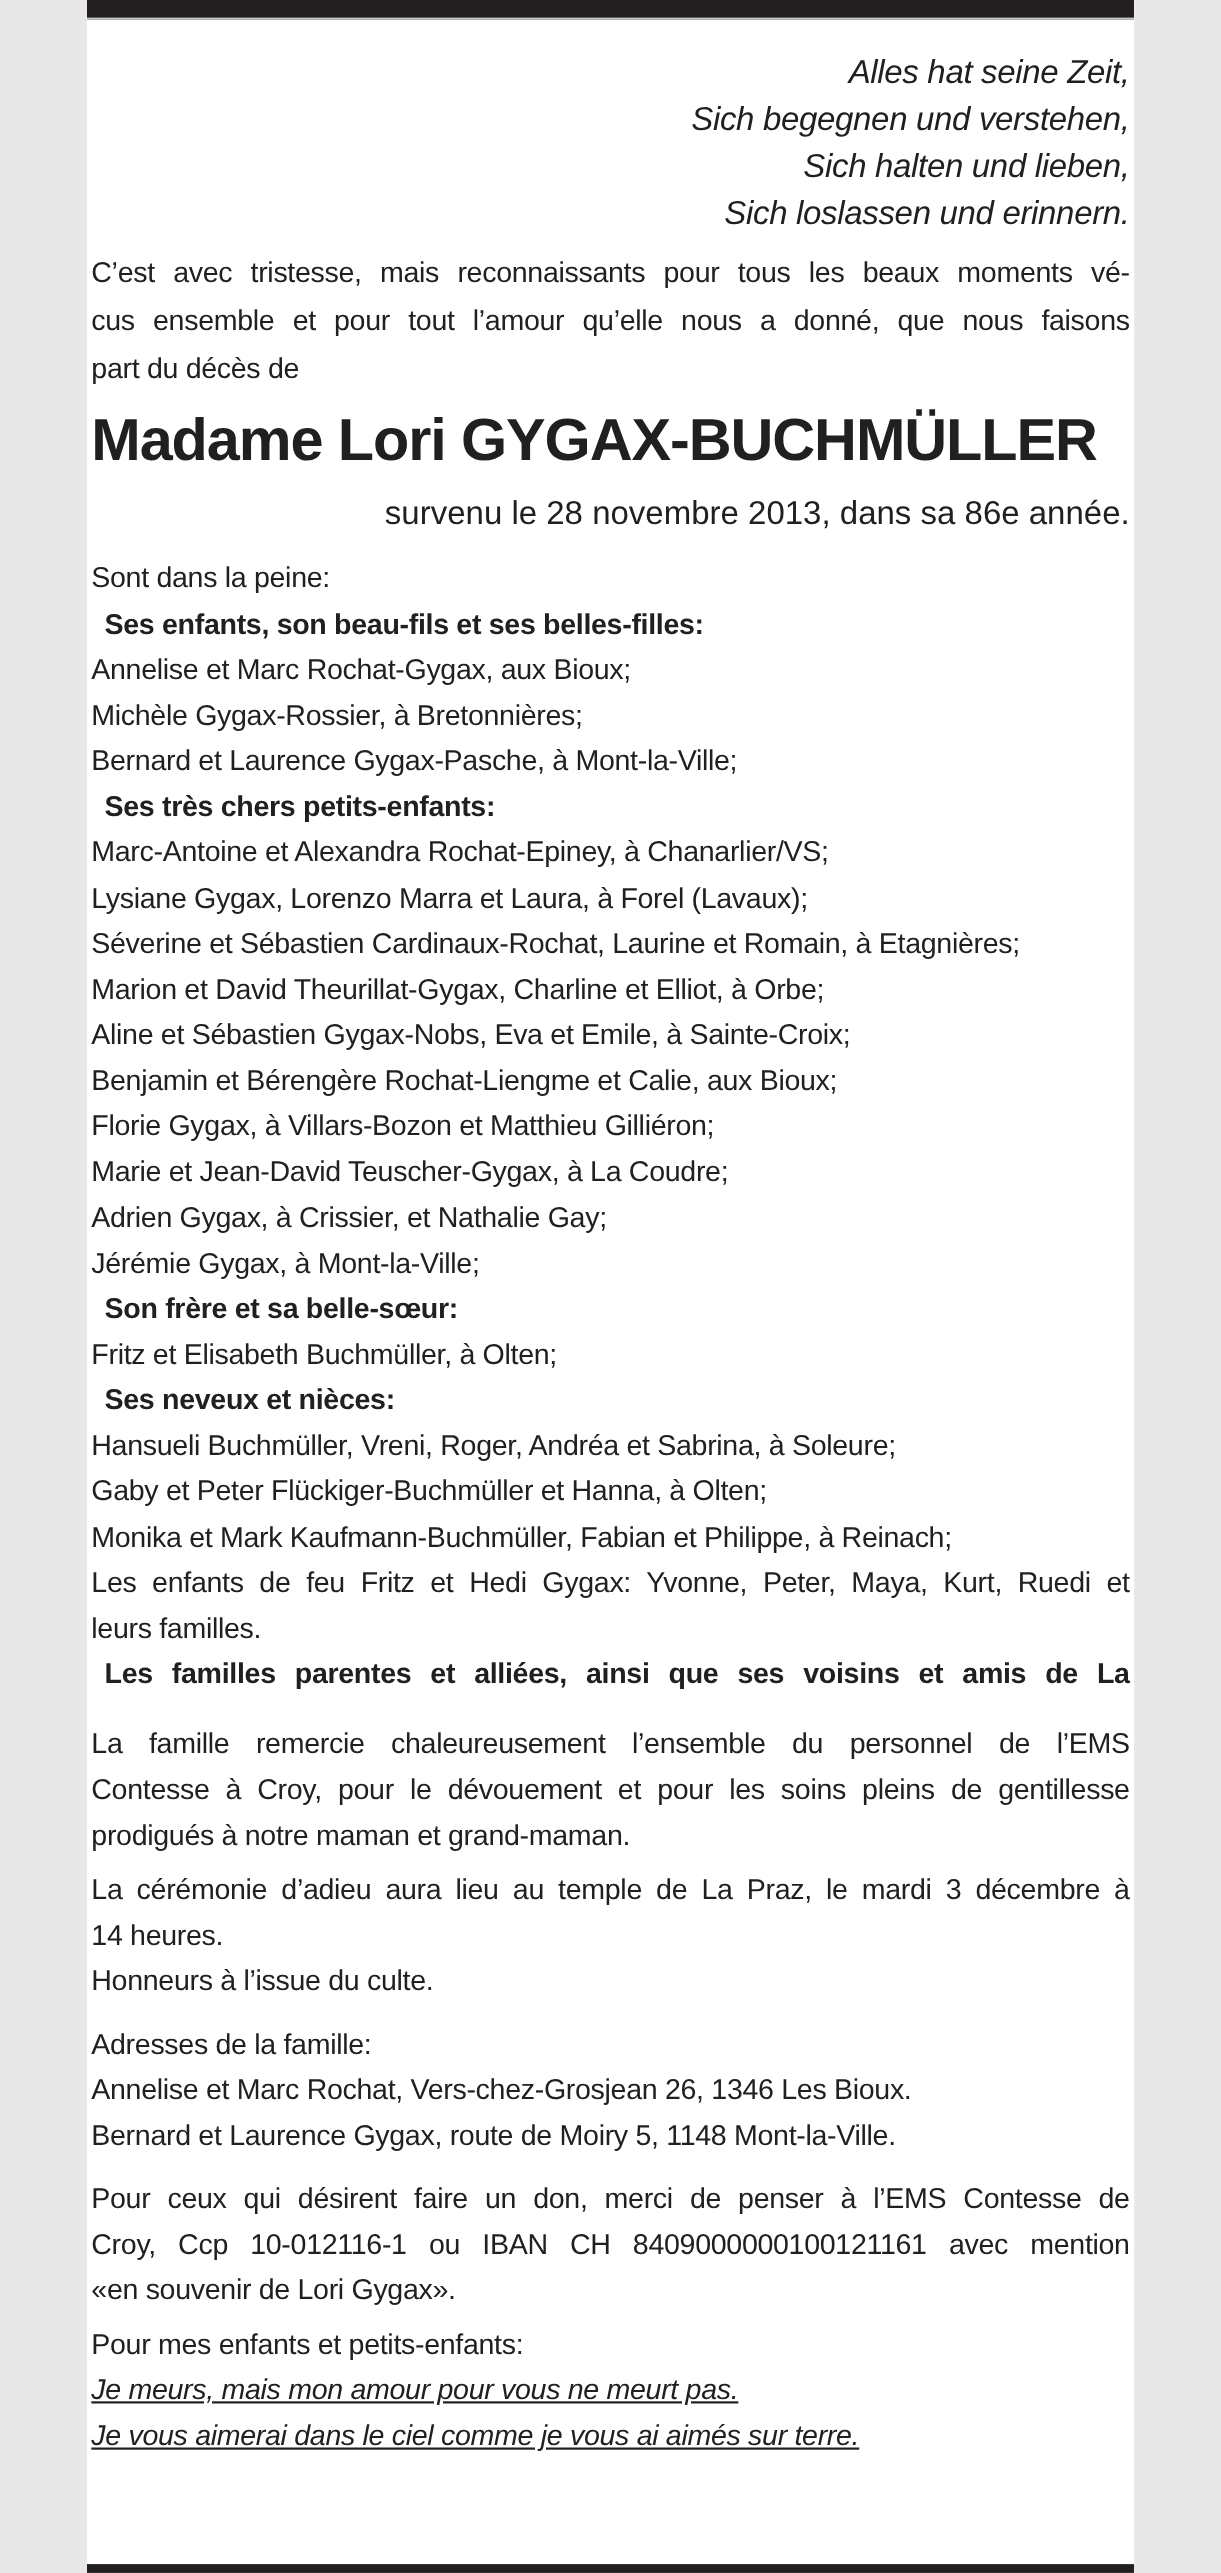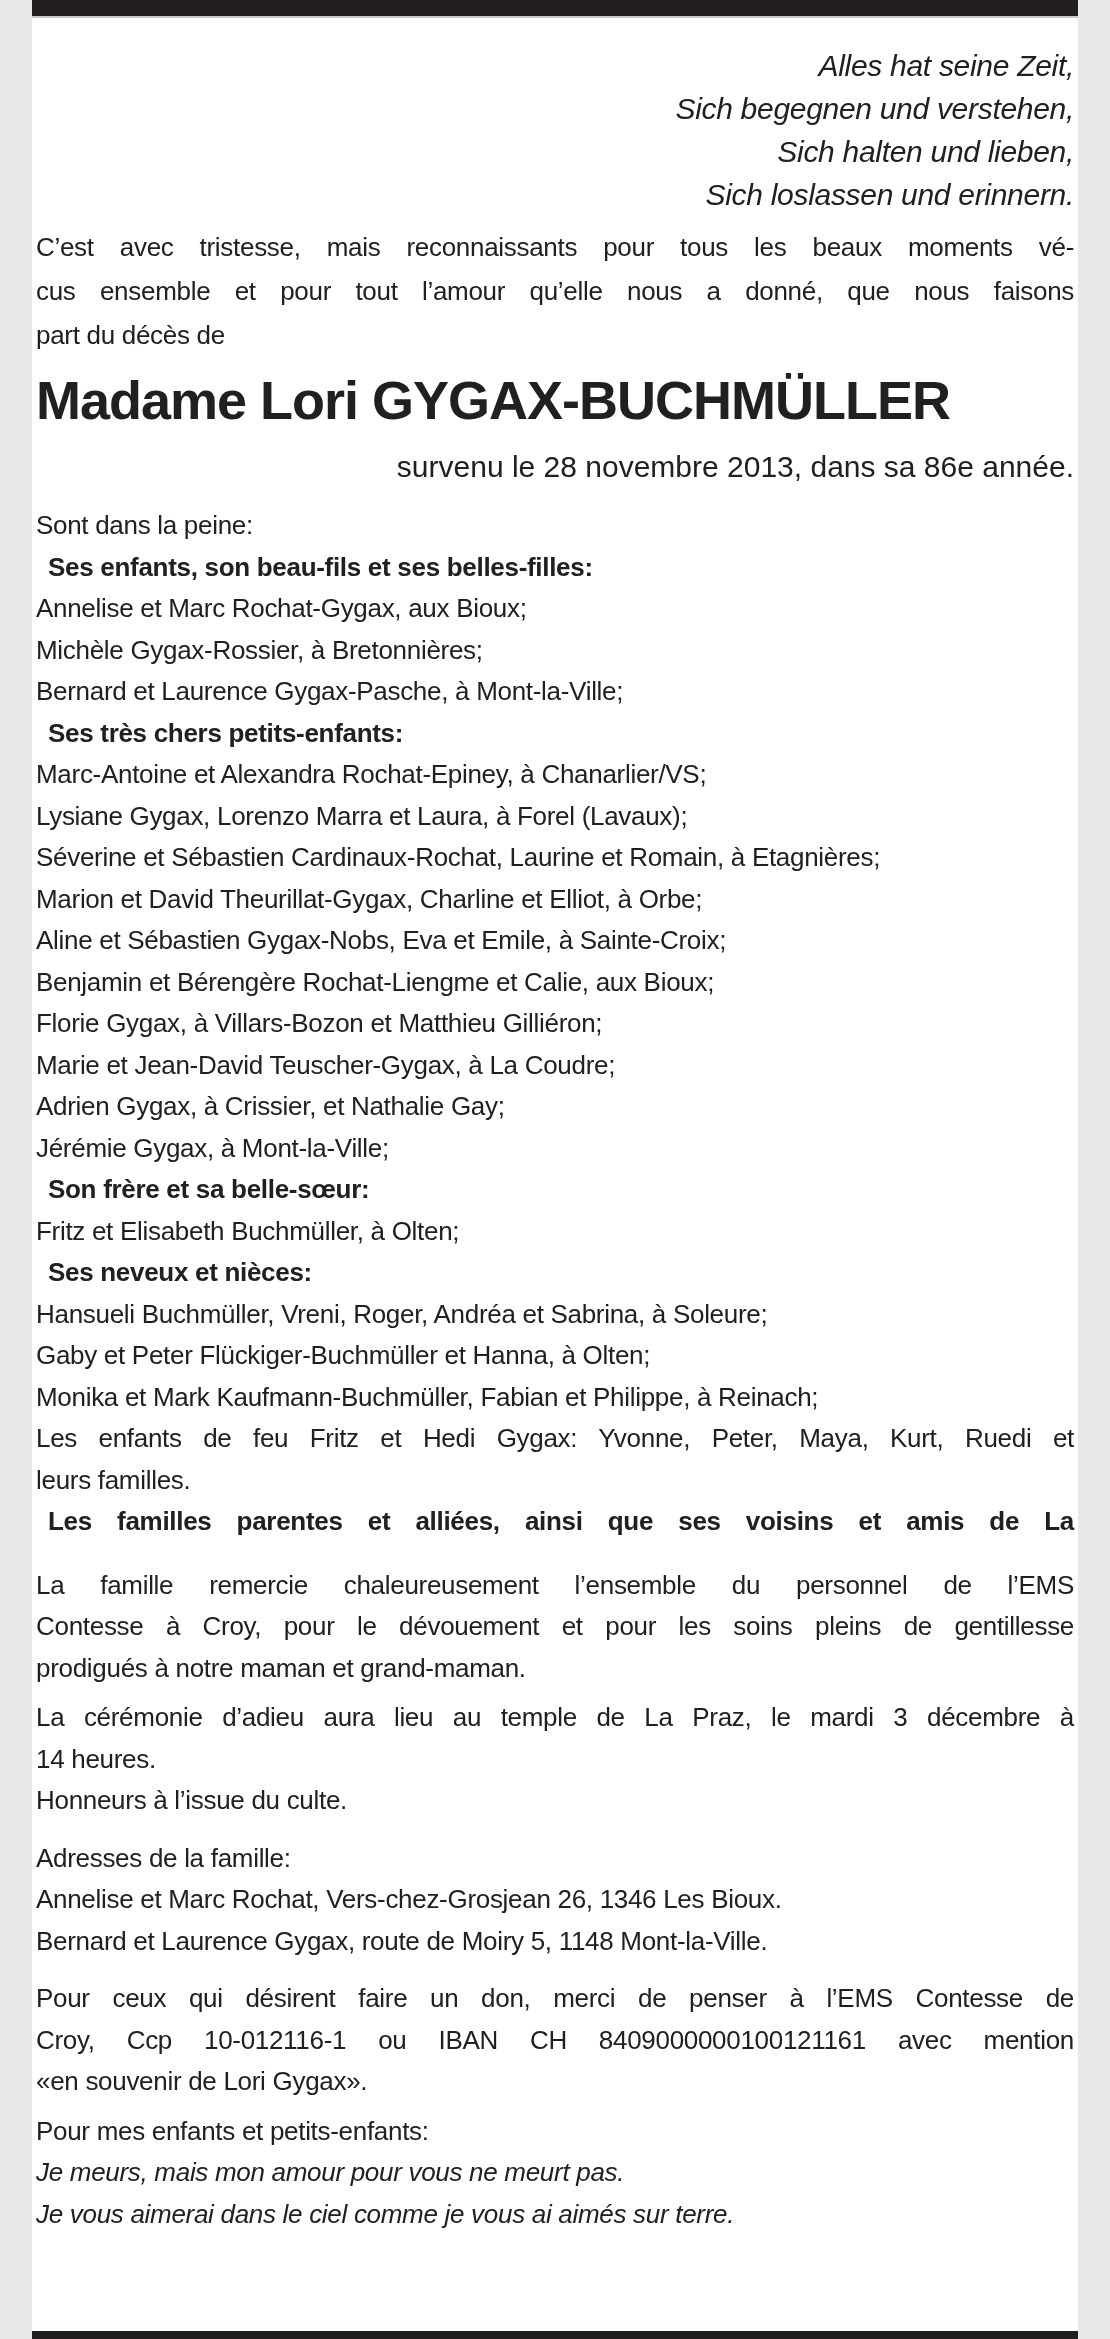--- a/index.html
+++ b/index.html
@@ -1,18 +1,18 @@
 <!DOCTYPE html>
 <html><head>
 <meta charset="utf-8">
 <style>
   html, body { margin: 0; padding: 0; background: #e8e8e8; }
   .page {
     position: relative;
-    width: 1046px;
+    width: 952px;
     height: 2339px;
     margin: 0 auto;
     background: #ffffff;
     color: #21201e;
     font-family: "Liberation Sans", sans-serif;
     overflow: hidden;
   }
   .topbar {
     height: 16px;
     background: #231f20;
@@ -53,21 +53,21 @@
   }
   .death-line {
     margin-top: 12px;
     font-size: 30px;
     line-height: 43px;
     text-align: right;
   }
   .body { margin-top: 17px; }
 
   .bold   { font-weight: bold; margin-left: 12px; }
-  .italic { font-style: italic; }
+  .italic { font-style: italic; text-decoration: underline; }
   .just   { text-align: justify; text-align-last: justify; text-justify: inter-word; }
   .gap-sm { margin-top: 8px; }
   .gap-md { margin-top: 16px; }
   .gap-lg { margin-top: 22px; }
 </style>
 </head>
 <body>
 
 <div class="page">
   <div class="topbar"></div>

